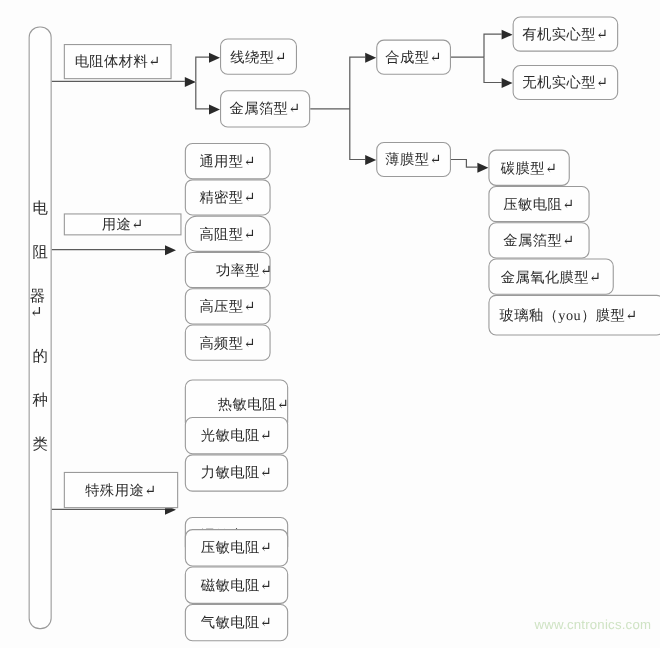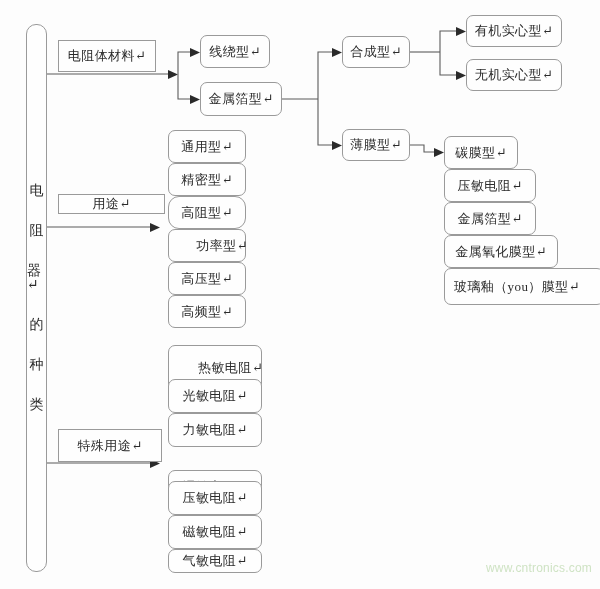--- a/index.html
+++ b/index.html
@@ -170,17 +170,17 @@
   <div class="node round" style="left:168px; top:379px; width:94px; height:34px;">光敏电阻↵</div>
 
   <div class="node round" style="left:168px; top:413px; width:94px; height:34px;">力敏电阻↵</div>
 
   <div class="node round" style="left:168px; top:470px; width:94px; height:34px;">湿敏电阻↵</div>
 
   <div class="node round" style="left:168px; top:481px; width:94px; height:34px;">压敏电阻↵</div>
 
   <div class="node round" style="left:168px; top:515px; width:94px; height:34px;">磁敏电阻↵</div>
 
-  <div class="node round" style="left:168px; top:549px; width:94px; height:24px;">气敏电阻↵</div>
+  <div class="node round" style="left:168px; top:549px; width:94px; height:34px;">气敏电阻↵</div>
 
   <div class="watermark">www.cntronics.com</div>
 
 </div>
 
 </body></html>

